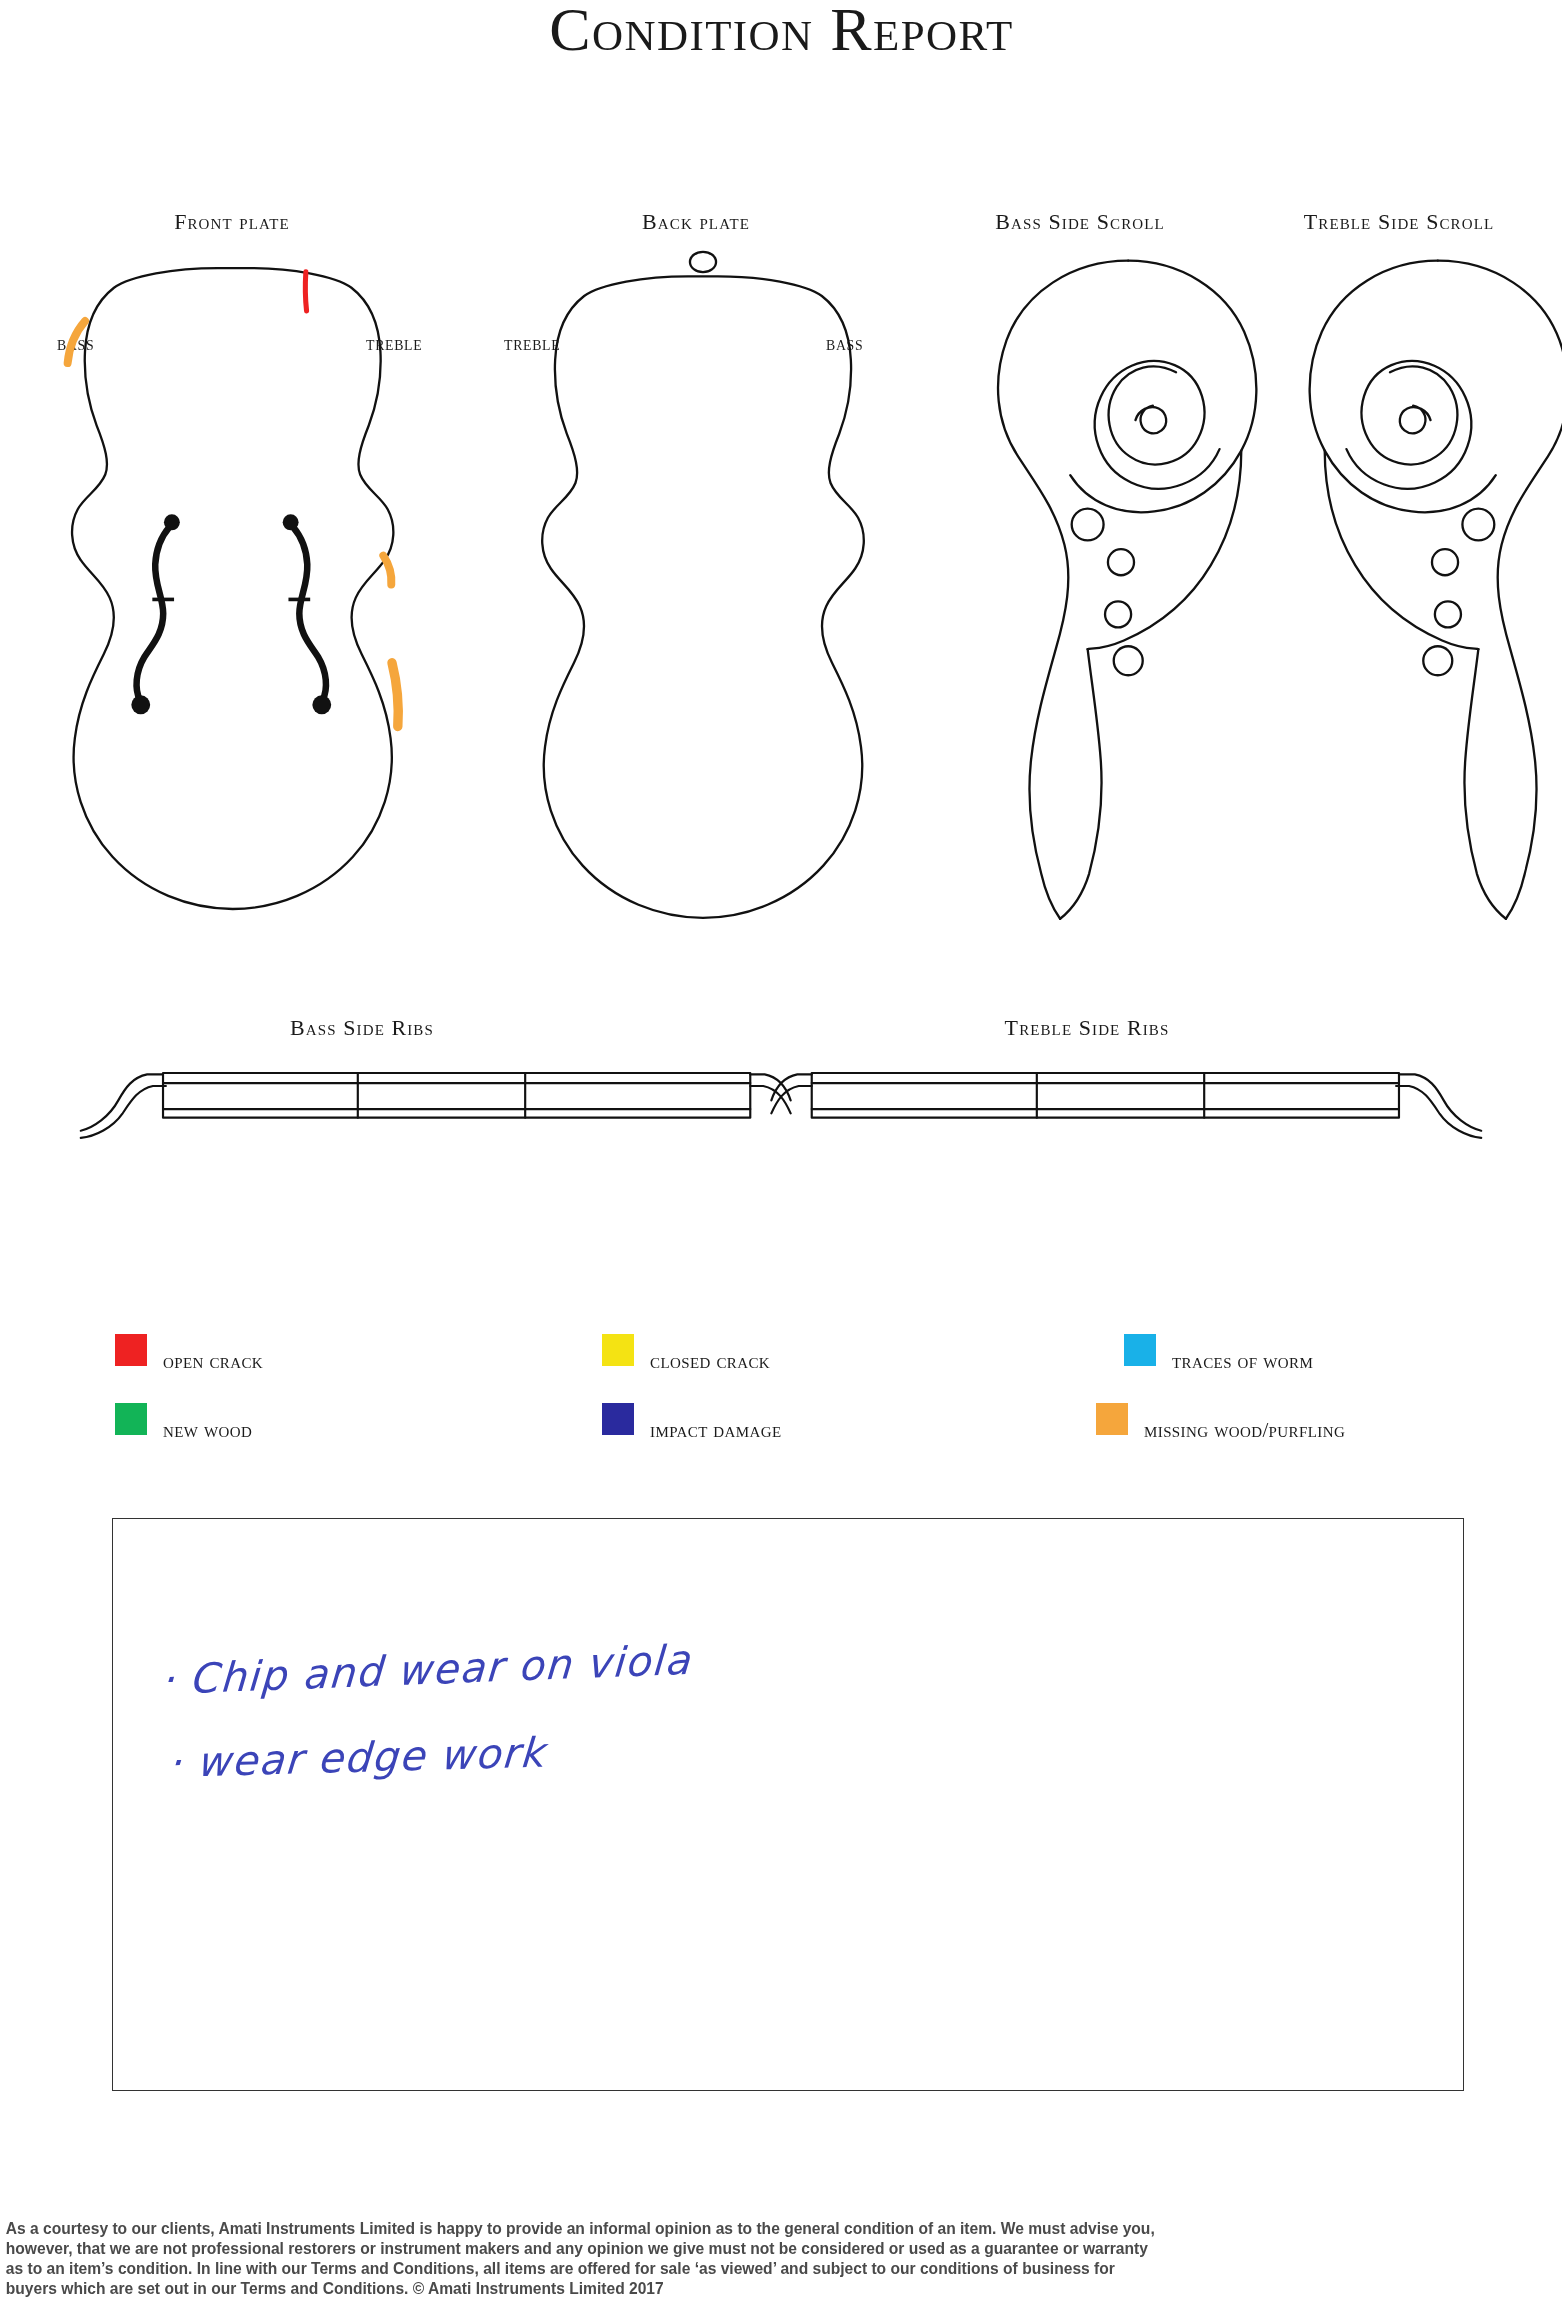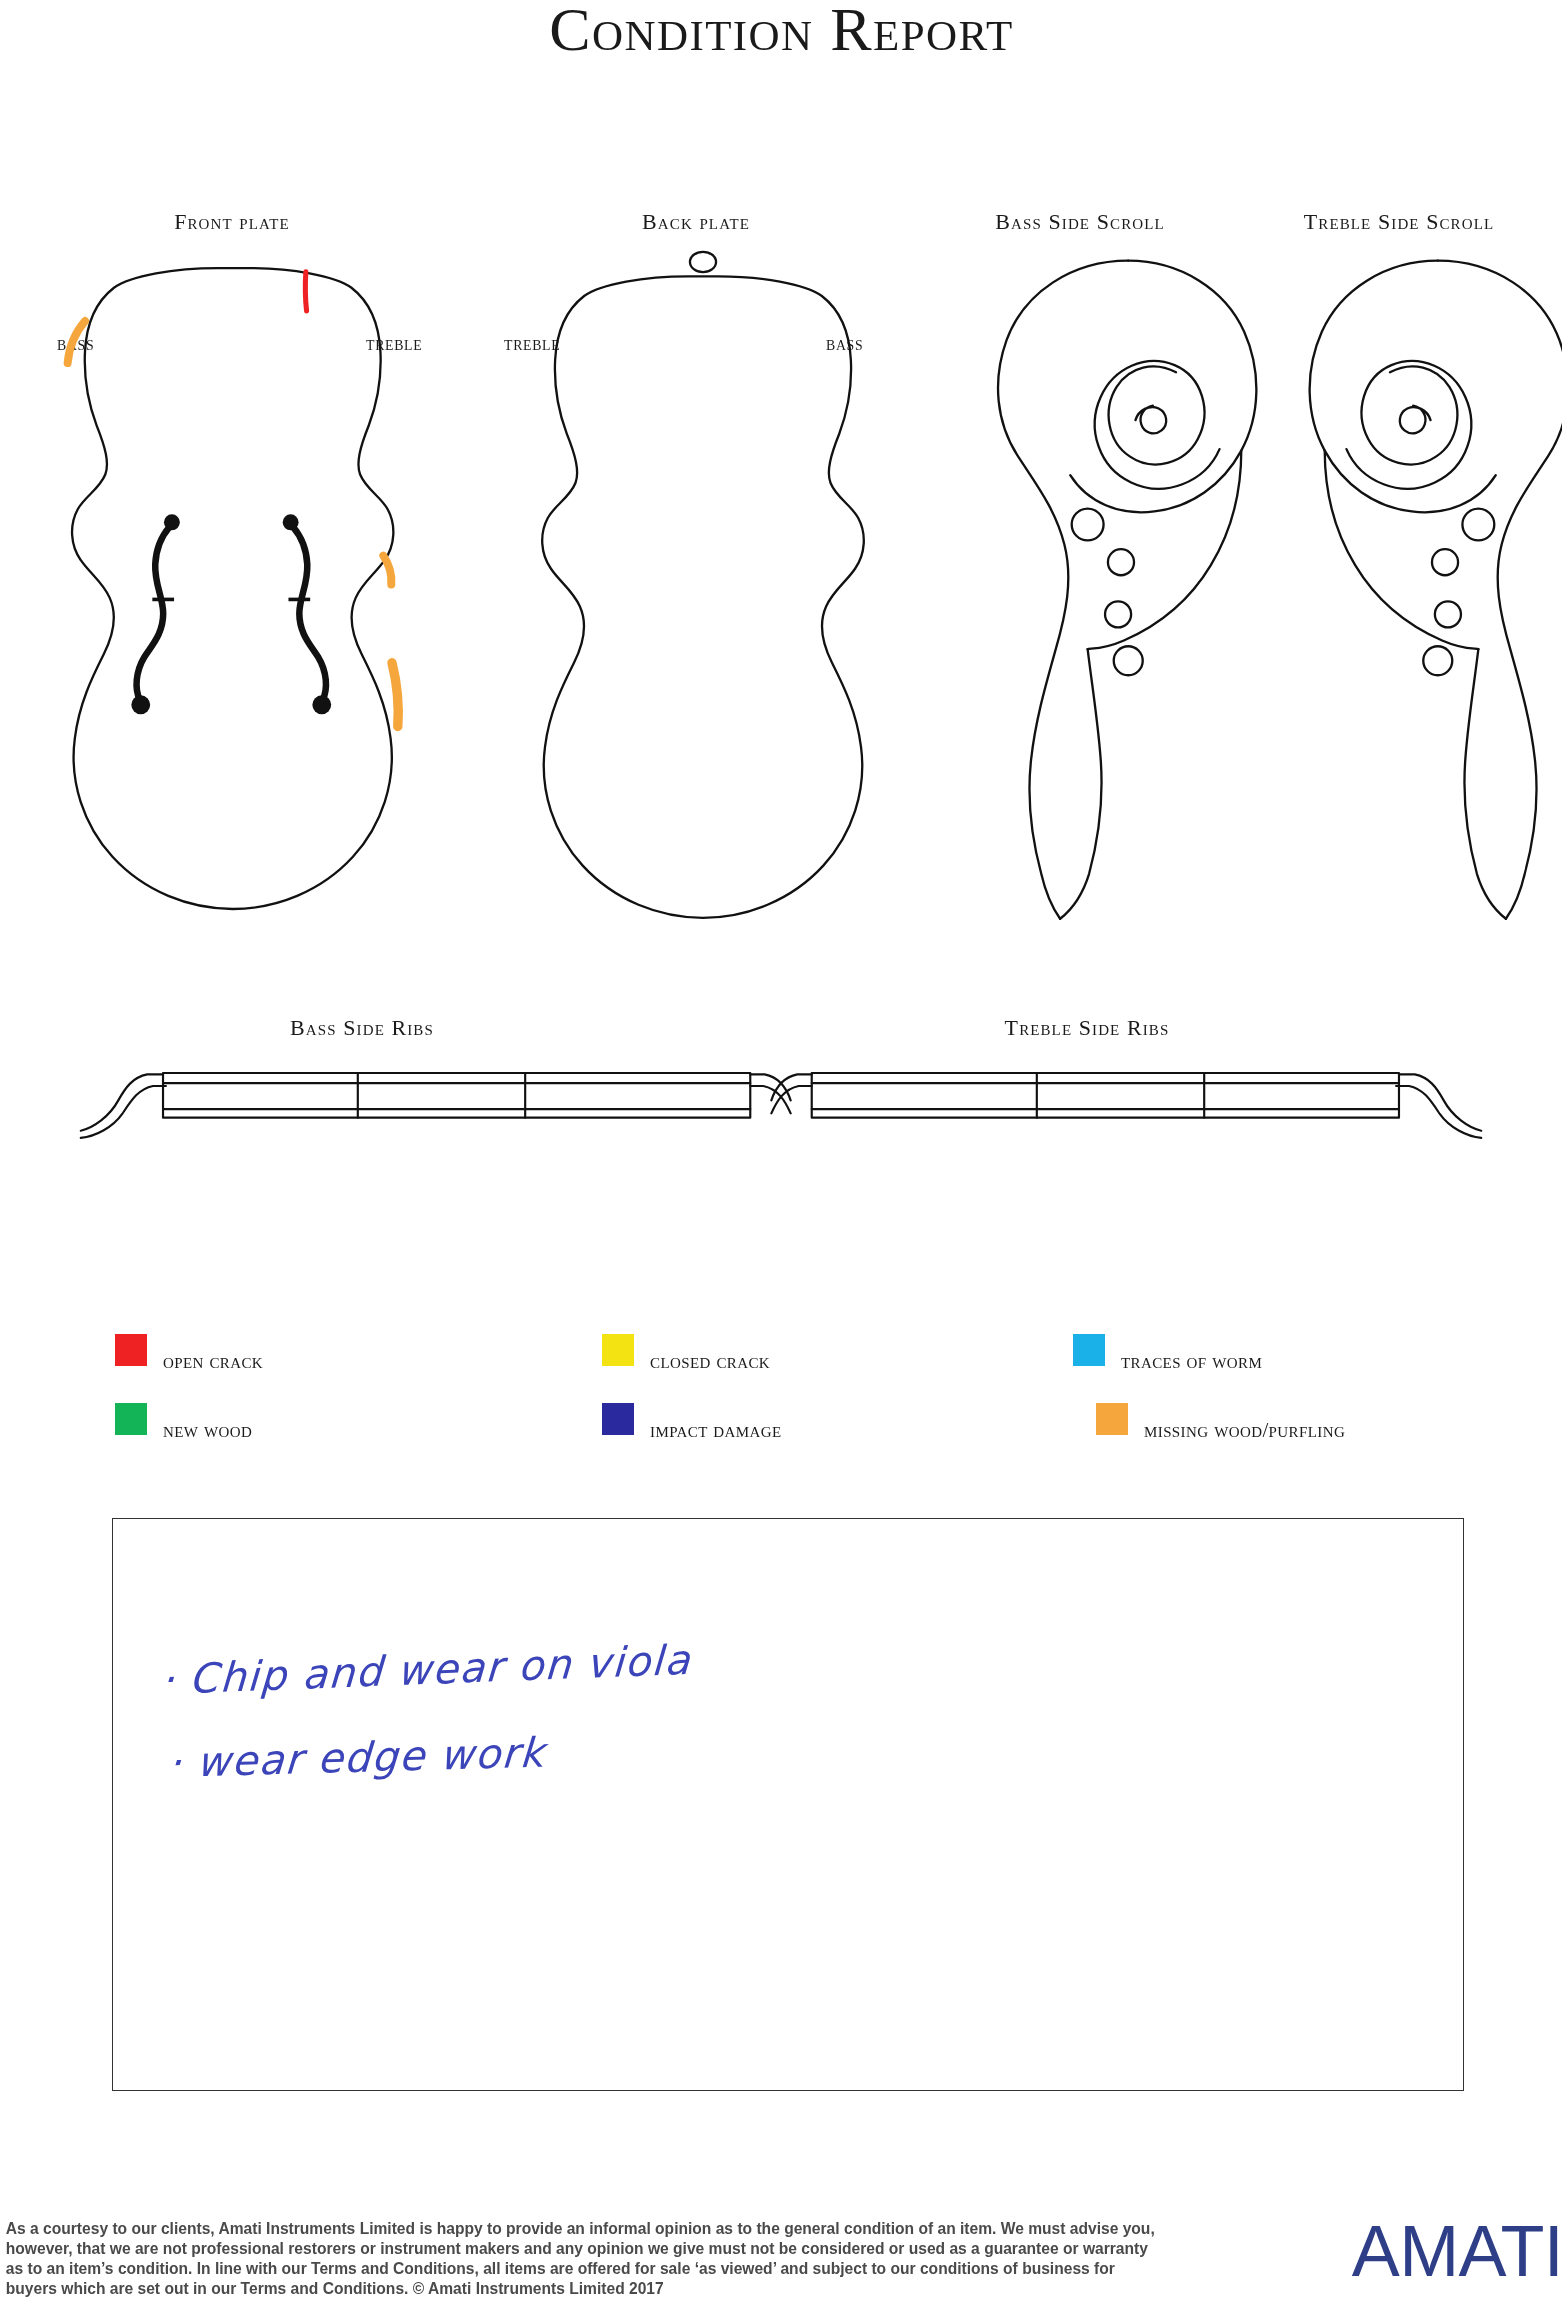--- a/index.html
+++ b/index.html
@@ -390,21 +390,21 @@
 
   <div id="legend">
     <div class="legend-item" style="left:115px; top:17.4px;">
       <span class="swatch" style="background:#ee2222;"></span>
       <span class="legend-label">open crack</span>
     </div>
     <div class="legend-item" style="left:602px; top:17.4px;">
       <span class="swatch" style="background:#f4e313;"></span>
       <span class="legend-label">closed crack</span>
     </div>
-    <div class="legend-item" style="left:1073px; top:17.4px;">
+    <div class="legend-item" style="left:1124px; top:17.4px;">
       <span class="swatch" style="background:#19b1e8;"></span>
       <span class="legend-label">traces of worm</span>
     </div>
     <div class="legend-item" style="left:115px; top:86px;">
       <span class="swatch" style="background:#12b457;"></span>
       <span class="legend-label">new wood</span>
     </div>
     <div class="legend-item" style="left:602px; top:86px;">
       <span class="swatch" style="background:#2a2a9e;"></span>
       <span class="legend-label">impact damage</span>
@@ -417,17 +417,16 @@
 
   <div id="comments-box">
     <div id="comments-body">
       <div class="handwriting" id="hw-1">· Chip and wear on viola</div>
       <div class="handwriting" id="hw-2">· wear edge work</div>
     </div>
   </div>
 
   <div id="footer">
     <div id="disclaimer">As a courtesy to our clients, Amati Instruments Limited is happy to provide an informal opinion as to the general condition of an item. We must advise you, however, that we are not professional restorers or instrument makers and any opinion we give must not be considered or used as a guarantee or warranty as to an item’s condition. In line with our Terms and Conditions, all items are offered for sale ‘as viewed’ and subject to our conditions of business for buyers which are set out in our Terms and Conditions. © Amati Instruments Limited 2017</div>
-    <div id="brand">AMATI</div>
   </div>
 
 </div>
 
 
 </body></html>

